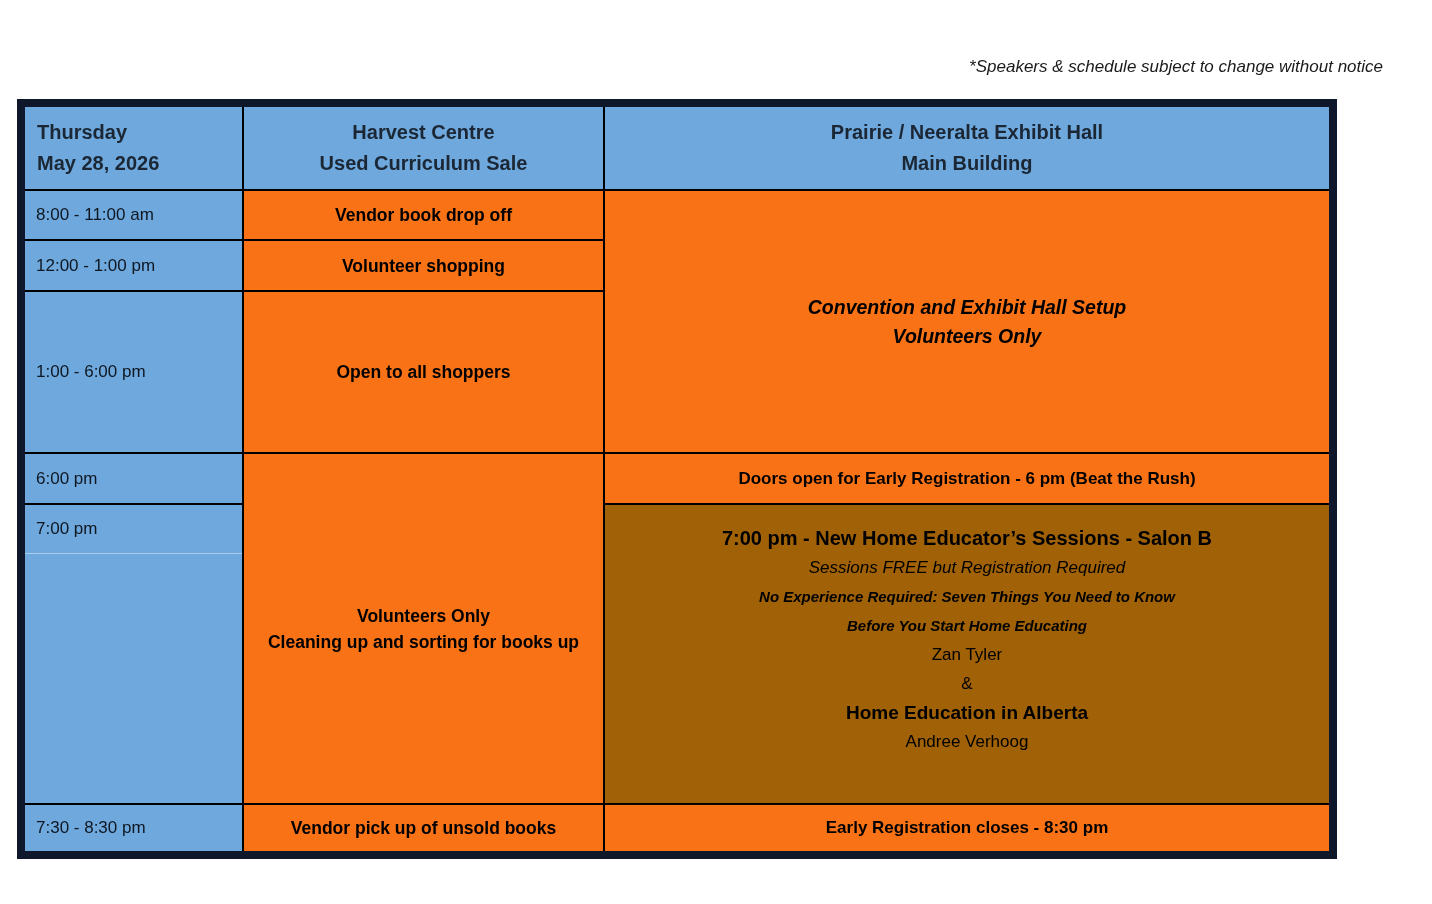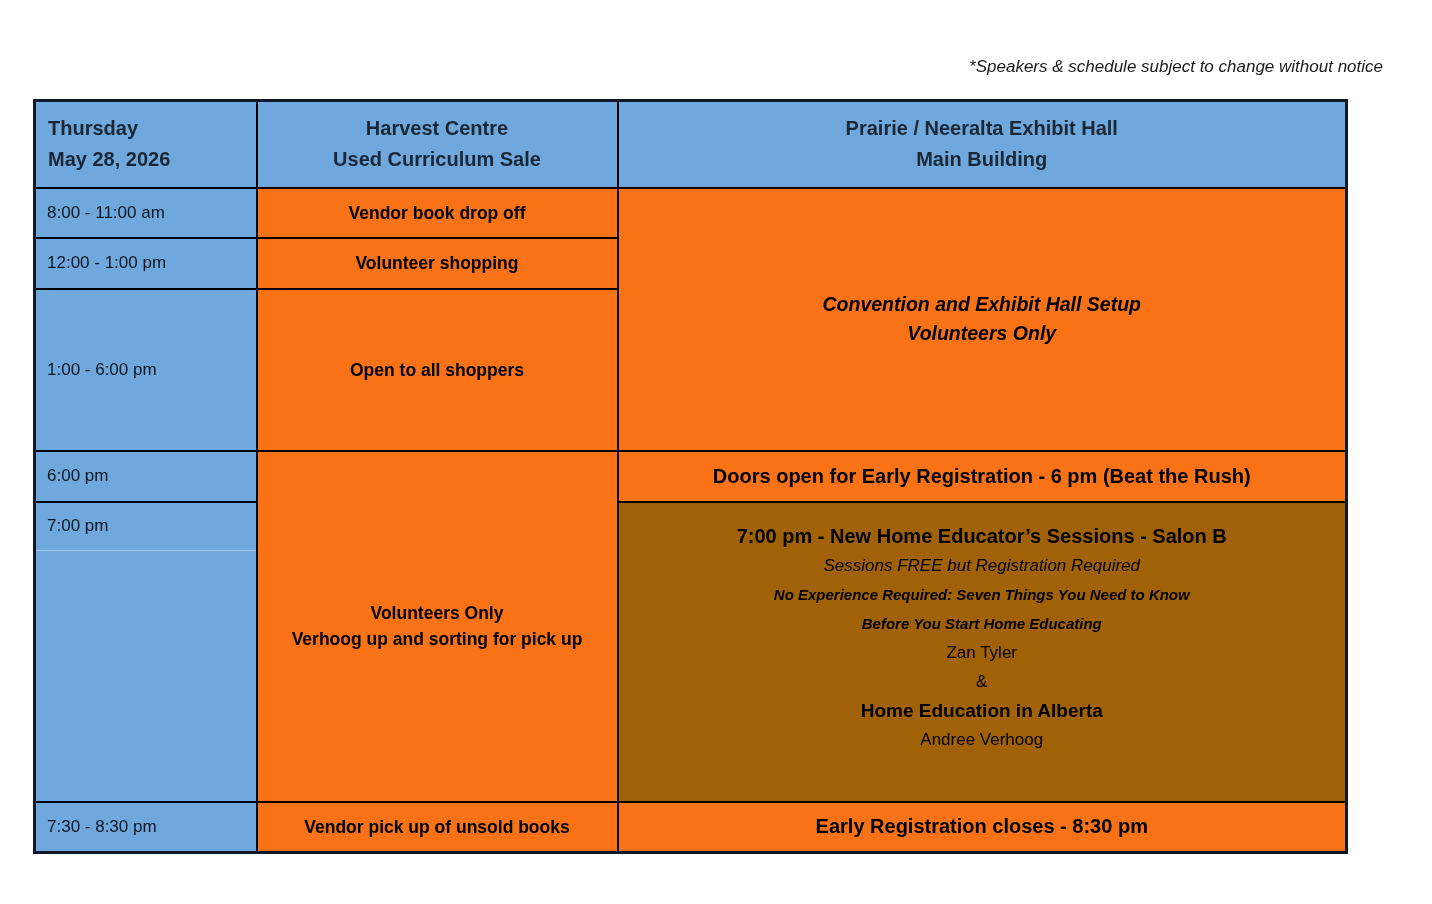--- a/index.html
+++ b/index.html
@@ -15,26 +15,26 @@
     position: absolute;
     top: 57px;
     right: 49px;
     font-style: italic;
     font-size: 17px;
     color: #1a1a1a;
     white-space: nowrap;
   }
   table.schedule {
     position: absolute;
-    left: 33px;
+    left: 17px;
     top: 99px;
     width: 1312px;
     border-collapse: collapse;
     table-layout: fixed;
-    border: 3px solid #0f172a;
+    border: 8px solid #0f172a;
   }
   th, td {
     border: 2px solid #000;
     padding: 0;
     overflow: hidden;
     vertical-align: middle;
   }
   .blue   { background: #6FA8DC; }
   .gray   { background: #f97316; }
   .yellow { background: #a16207; }
@@ -66,21 +66,21 @@
     text-align: center;
     font-weight: 700;
     font-style: italic;
     font-size: 19.5px;
     line-height: 29px;
     color: #000;
   }
   td.banner {
     text-align: center;
     font-weight: 700;
-    font-size: 20px;
+    font-size: 17px;
     color: #000;
   }
   td.session-cell {
     vertical-align: top;
     padding-top: 19px;
     text-align: center;
     color: #000;
   }
   .session-cell div { line-height: 29px; }
   .s-title   { font-weight: 700; font-size: 20px; }
@@ -141,21 +141,21 @@
 
     <tr class="h-r3">
       <td class="blue time">1:00 - 6:00 pm</td>
       <td class="gray label">Open to all shoppers</td>
     </tr>
 
     <tr class="h-r4">
       <td class="blue time">6:00 pm</td>
       <td class="gray label" rowspan="3">
         <div>Volunteers Only</div>
-        <div>Verhoog up and sorting for pick up</div>
+        <div>Cleaning up and sorting for books up</div>
       </td>
       <td class="gray banner">Doors open for Early Registration - 6 pm (Beat the Rush)</td>
     </tr>
 
     <tr class="h-r5">
       <td class="blue time time-light">7:00 pm</td>
       <td class="yellow session-cell" rowspan="2">
         <div class="s-title">7:00 pm - New Home Educator’s Sessions - Salon B</div>
         <div class="s-note">Sessions FREE but Registration Required</div>
         <div class="s-talk">No Experience Required: Seven Things You Need to Know</div>

